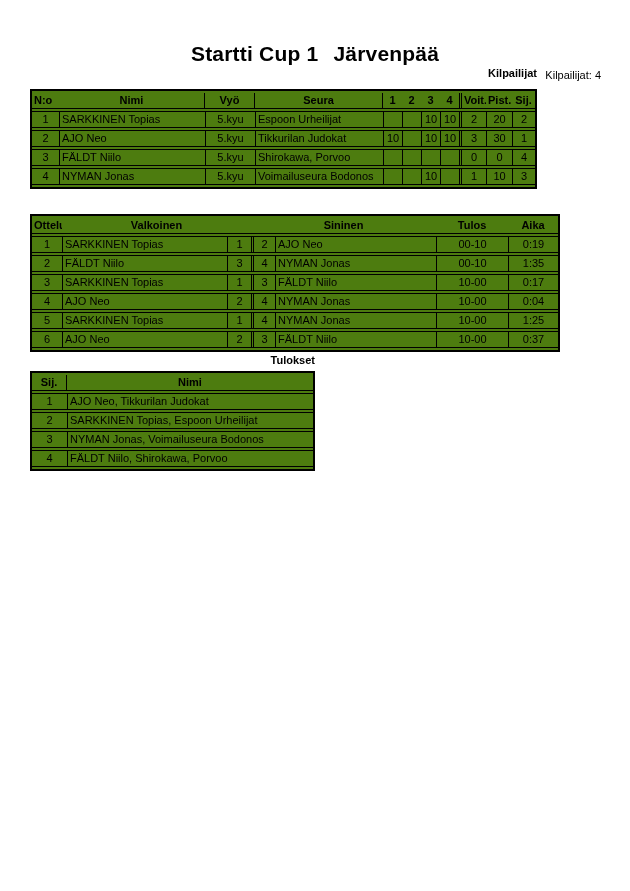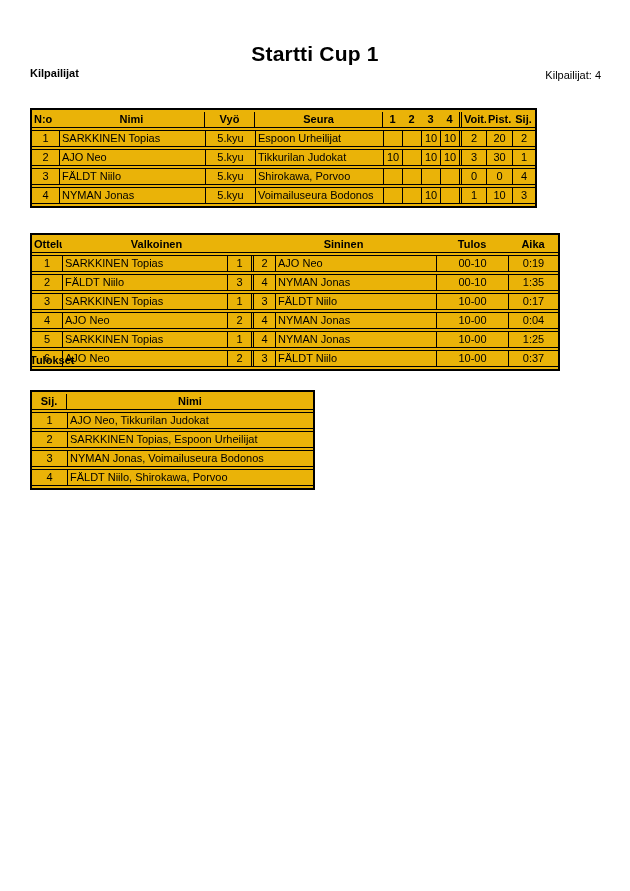--- a/index.html
+++ b/index.html
@@ -4,26 +4,26 @@
 <style>
   html,body{margin:0;padding:0;background:#fff;}
   #page{position:relative;width:630px;height:787px;background:#ffffff;
         font-family:"Liberation Sans","DejaVu Sans",sans-serif;color:#000;overflow:hidden;}
 
   
   .title{position:absolute;top:42px;left:0;width:630px;display:flex;justify-content:center;
          gap:15px;font-size:21px;font-weight:bold;letter-spacing:.2px;white-space:nowrap;}
 
   
-  .seclabel{position:absolute;font-size:11px;font-weight:bold;text-align:left;}
+  .seclabel{position:absolute;font-size:11px;font-weight:bold;text-align:right;}
   .count{position:absolute;top:69px;right:29px;font-size:11px;}
 
   
   table{border-collapse:separate;border-spacing:0 2px;border:2px solid #000;
-        table-layout:fixed;position:absolute;background:#eab308;margin-top:19px;}
+        table-layout:fixed;position:absolute;background:#4d7c0f;}
   td,th{font-size:11px;height:15px;line-height:13px;padding:0 2px;overflow:hidden;
         white-space:nowrap;}
   th{font-weight:bold;border-bottom:1px solid #000;text-align:center;}
   td{border-top:1px solid #000;border-bottom:1px solid #000;text-align:center;}
   td + td{border-left:1px solid #000;}
   td.dbl{border-left:3px double #000;}
   th.dbl{border-left:3px double #000;}
   th.br{border-right:1px solid #000;}
   th.hl{text-align:left;padding-left:2px;}
   td.l{text-align:left;}
@@ -36,20 +36,21 @@
   #matches-label{top:195px;left:30px;width:510px;}
   #results-label{top:354px;left:30px;width:285px;}
 </style>
 </head>
 <body>
 
 <div id="page">
 
   <div class="title">
     <span>Startti Cup 1</span>
+    <span>Järvenpää</span>
   </div>
 
   <div class="seclabel" id="competitors-label">Kilpailijat</div>
   <div class="count">Kilpailijat: 4</div>
 
   <table id="competitors-table">
     <colgroup>
       <col style="width:27px">
         <col style="width:146px">
         <col style="width:50px">

